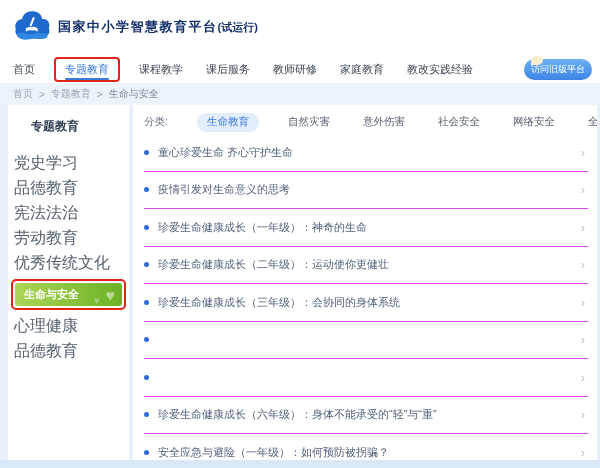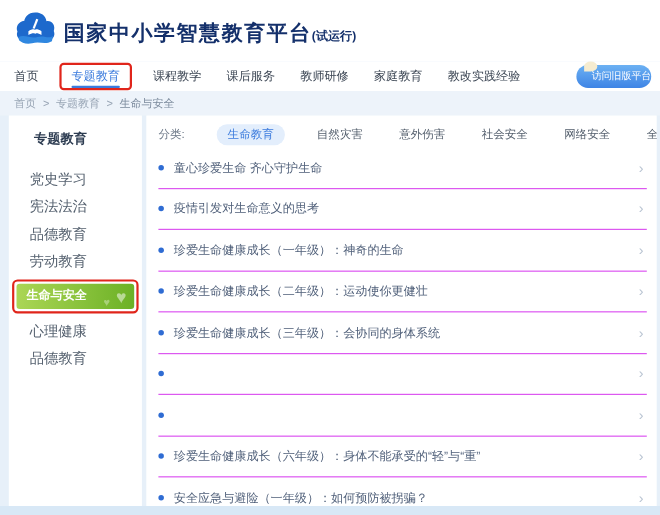--- a/index.html
+++ b/index.html
@@ -3,43 +3,43 @@
 <meta charset="utf-8">
 <style>
   * { margin:0; padding:0; box-sizing:border-box; }
   body { font-family:"Liberation Sans", sans-serif; }
   .page { position:relative; width:600px; height:468px; background:#e7f0f9; overflow:hidden; }
 
   
   .header { position:absolute; top:0; left:0; width:600px; height:56px; background:#fff; }
   .logo { position:absolute; left:13px; top:8px; width:38px; height:38px; }
   .title-wrap { position:absolute; left:58px; top:17px; white-space:nowrap; }
-  .site-title { font-size:19px; font-weight:bold; color:#14306b; letter-spacing:1.5px; }
+  .site-title { font-size:13px; font-weight:bold; color:#14306b; letter-spacing:1.5px; }
   .site-suffix { font-size:11px; font-weight:bold; color:#14306b; }
 
   
   .navbar { position:absolute; top:56px; left:0; width:600px; height:27px; background:#fff; }
   .nav-items { display:flex; align-items:center; height:100%; padding-left:13px; gap:23px; font-size:11px; color:#3c4654; }
   .nav-item { cursor:pointer; white-space:nowrap; }
   .nav-item.active { color:#3b7bdd; border:2px solid #e0251b; border-radius:4px; padding:3px 9px; position:relative; margin:0 -4px; }
   .nav-underline { position:absolute; left:9px; right:9px; bottom:0; height:2.5px; background:#3b7bdd; border-radius:1px; }
   .old-btn { position:absolute; right:8px; top:3px; width:68px; height:21px; border-radius:11px;
              background:linear-gradient(180deg,#6cb1f3,#3e84e5); color:#fff; font-size:9px;
-             display:flex; align-items:center; justify-content:flex-end; cursor:pointer; }
+             display:flex; align-items:center; justify-content:center; cursor:pointer; }
   .old-btn-deco { position:absolute; top:-3px; left:7px; width:12px; height:9px; background:#f6ecd0; border-radius:50% 50% 50% 0; }
 
   
   .breadcrumb { position:absolute; top:83px; left:0; width:600px; height:22px; background:#edf3fa;
                 display:flex; align-items:center; padding-left:13px; font-size:10px; color:#98a5b5; gap:6px; }
   .crumb-last { color:#7b8a9c; }
 
   
   .sidebar { position:absolute; left:8px; top:105px; width:121px; height:355px; background:#fff; }
   .sidebar-title { margin:13px 0 15px 23px; font-size:12px; font-weight:bold; color:#2e3d52; }
-  .side-item { padding-left:19px; font-size:13px; color:#55616f; height:25px; line-height:25px; cursor:pointer; white-space:nowrap; }
+  .side-item { padding-left:6px; font-size:16px; color:#55616f; height:25px; line-height:25px; cursor:pointer; white-space:nowrap; }
   .active-wrap { margin:4px 3px 3px 3px; border:2px solid #e0251b; border-radius:5px; padding:2px; }
   .side-active { height:23px; border-radius:3px; background:linear-gradient(90deg,#abd655,#6cb126);
                  color:#fff; font-weight:bold; font-size:11px; line-height:23px; padding-left:9px;
                  position:relative; overflow:hidden; cursor:pointer; }
   .heart-big { position:absolute; right:7px; top:1px; color:rgba(255,255,255,0.5); font-size:16px; }
   .heart-small { position:absolute; right:22px; top:6px; color:rgba(255,255,255,0.35); font-size:10px; }
 
   
   .main { position:absolute; left:133px; top:105px; width:464px; height:355px; background:#fff; overflow:hidden; }
   .filter-row { display:flex; align-items:center; padding:10px 0 0 11px; font-size:10.5px; color:#55606e; gap:33px; white-space:nowrap; }
@@ -94,23 +94,24 @@
     <span>首页</span>
     <span>&gt;</span>
     <span>专题教育</span>
     <span>&gt;</span>
     <span class="crumb-last">生命与安全</span>
   </div>
 
   <div class="sidebar">
     <div class="sidebar-title">专题教育</div>
     <div class="side-item">党史学习</div>
+    <div class="side-item">品德教育</div>
     <div class="side-item">宪法法治</div>
-    <div class="side-item">品德教育</div>
     <div class="side-item">劳动教育</div>
+    <div class="side-item">优秀传统文化</div>
     <div class="active-wrap">
       <div class="side-active">
         <span>生命与安全</span>
         <span class="heart-big">♥</span>
         <span class="heart-small">♥</span>
       </div>
     </div>
     <div class="side-item">心理健康</div>
     <div class="side-item">品德教育</div>
   </div>

